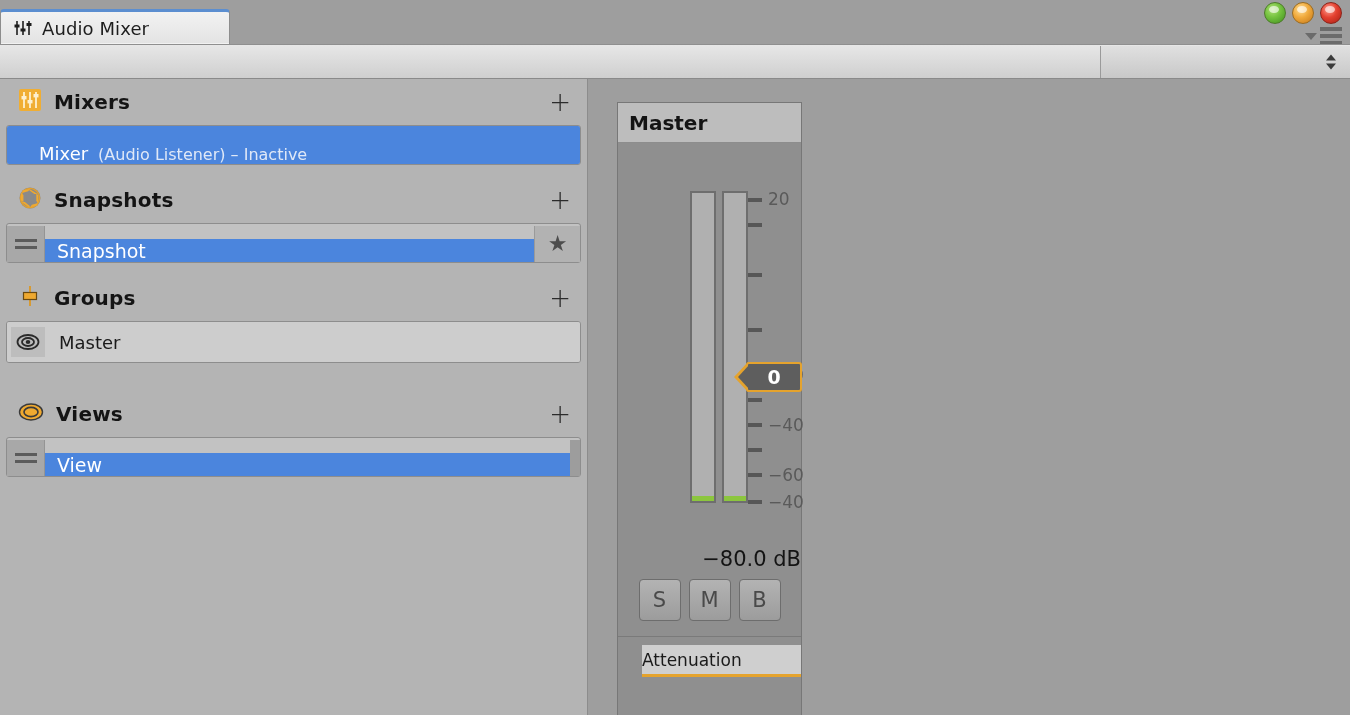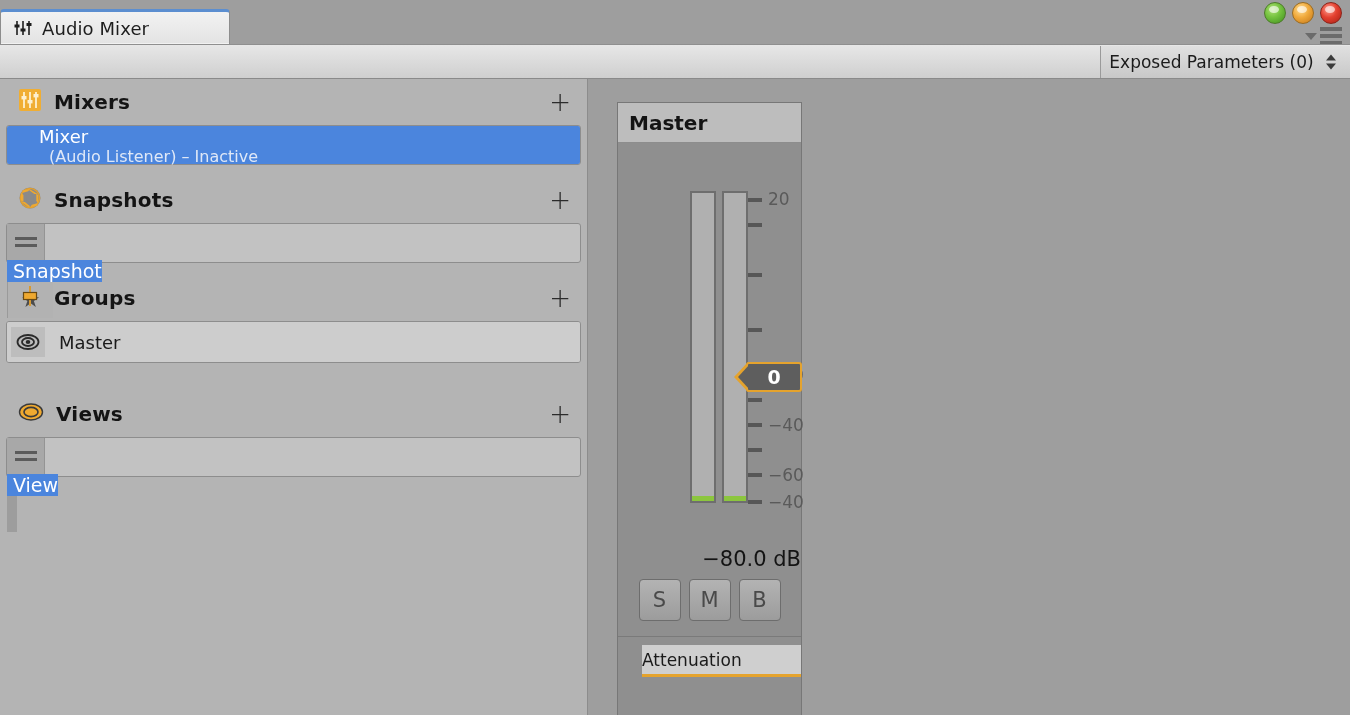--- a/index.html
+++ b/index.html
@@ -88,37 +88,37 @@
   .plus {
     position:absolute; right:16px; top:50%; transform:translateY(-50%);
     font-size:26px; line-height:1; color:#2b2b2b; font-weight:300; cursor:default;
   }
 
   .list-box {
     margin: 0 6px; background:#c2c2c2;
     border:1px solid #8d8d8d; border-radius:3px;
   }
   .row {
-    height:38px; display:flex; align-items:flex-start; position:relative;flex-direction:column;
+    height:38px; display:flex; align-items:flex-end; position:relative;
   }
   .row.selected { background:#4b85dd; }
   .row-text { font-size:18px; color:#fff; }
   .row-sub  { font-size:16px; color:#dfe8f7; margin-left:10px; }
 
   .mixer-row { padding-left:32px; border-radius:2px; }
 
   .drag-handle {
     width:38px; height:36px; background:#a8a8a8; border-right:1px solid #949494;
     display:flex; flex-direction:column; justify-content:center; align-items:center; gap:4px;
     flex:0 0 auto;
   }
   .drag-handle i { display:block; width:22px; height:3px; background:#5b5b5b; }
 
   .name-field {
-    flex:1 1 auto; height:36px; display:flex; align-items:center; padding-left:6px;
+    flex:1 1 auto; height:23px; display:flex; align-items:center; padding-left:12px;
     background:#4b85dd; color:#fff; font-size:19px;
   }
   .star-btn {
     width:46px; height:36px; background:#b2b2b2; border-left:1px solid #9a9a9a;
     display:flex; align-items:center; justify-content:center; flex:0 0 auto;
   }
   .star-glyph { color:#4d4d4d; font-size:22px; line-height:1; }
 
   .group-row {
     height:40px; display:flex; align-items:center; background:#cdcdcd;
@@ -225,21 +225,20 @@
       <span class="hamburger">
         <i></i>
           <i></i>
           <i></i>
       </span>
     </div>
   </div>
 
   <div class="toolbar">
     <div class="exposed-params">
-      <span>Exposed Parameters (0)</span>
       <span class="updown">
         <span class="u"></span>
           <span class="d"></span>
       </span>
     </div>
   </div>
 
   <div class="body">
 
     <div class="left-panel">

